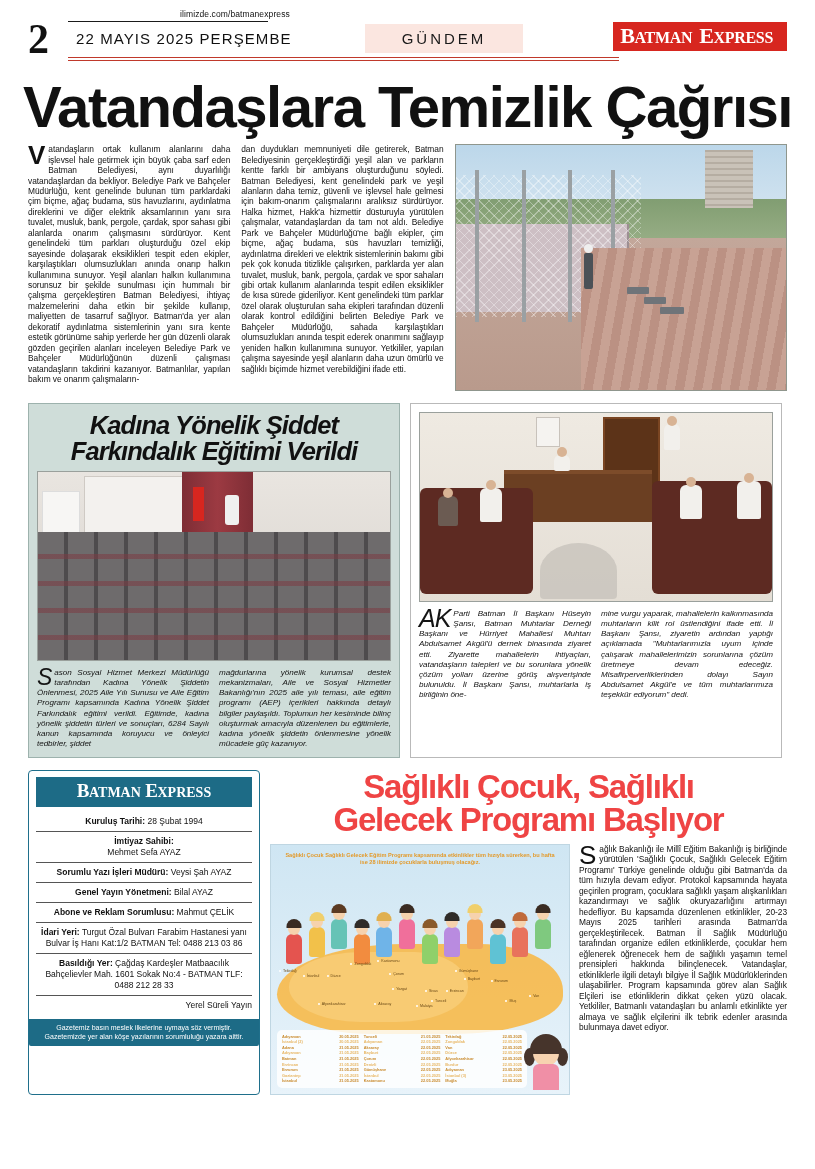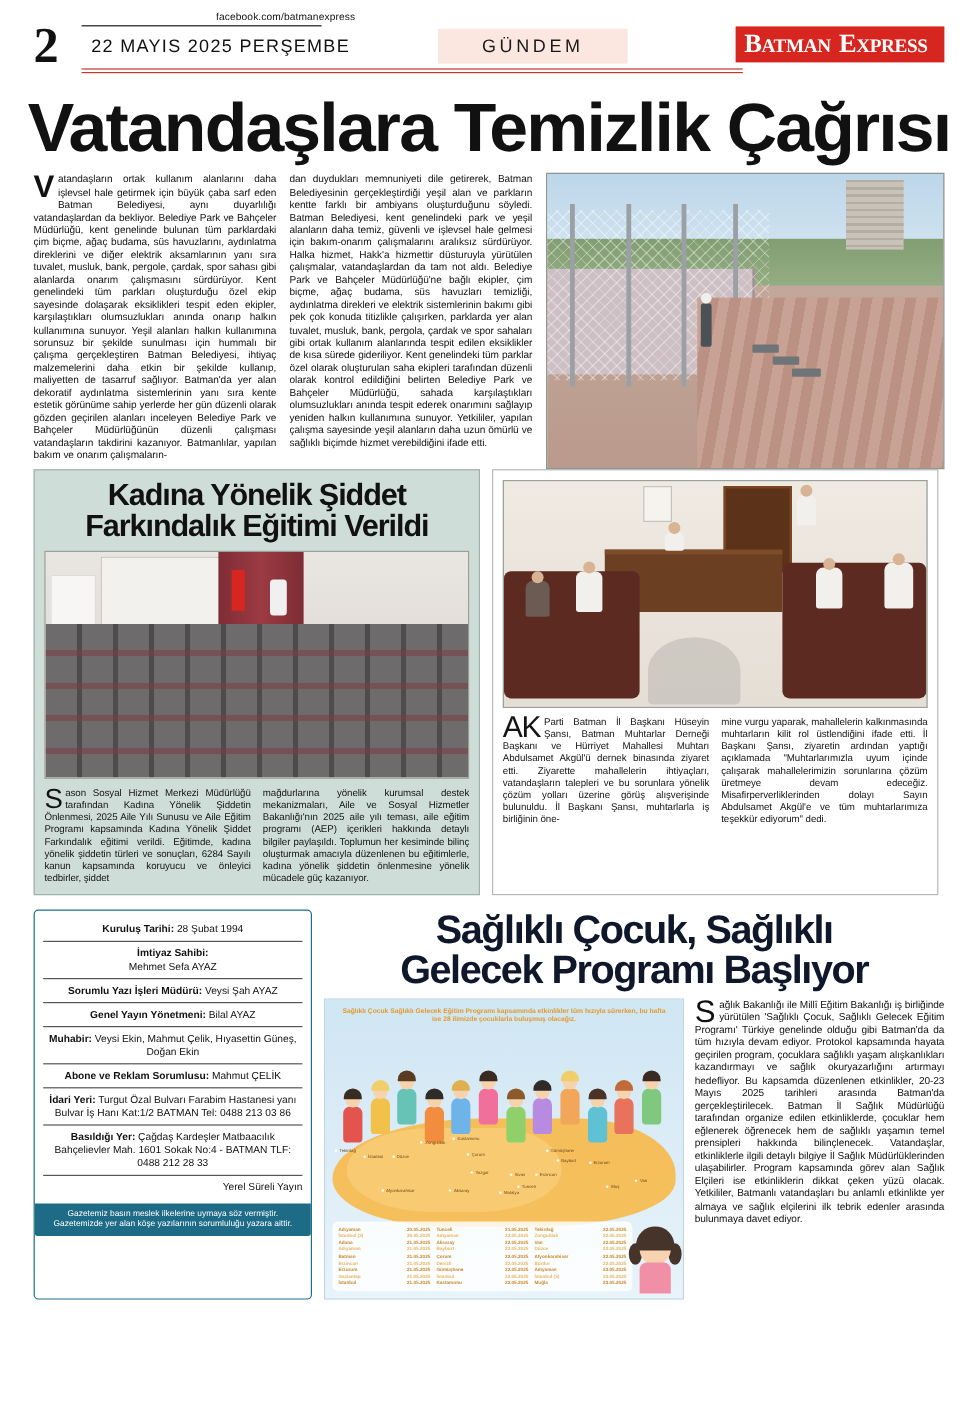--- a/index.html
+++ b/index.html
@@ -114,21 +114,21 @@
   .post{position:absolute;width:4px;background:#9aa0a3;top:10%;height:62%;}
   .walkway{position:absolute;right:0;bottom:0;width:62%;height:58%;
     background:repeating-linear-gradient(100deg,#c8a294 0 9px,#bb9183 9px 18px);}
   .worker{position:absolute;left:39%;top:44%;width:9px;height:36px;background:#4b5157;border-radius:2px;}
   .worker:before{content:"";position:absolute;left:0;top:-9px;width:9px;height:9px;background:#efefef;border-radius:50%;}
   .bench{position:absolute;background:#6f7479;height:7px;border-radius:1px;}
   .tower{position:absolute;right:10%;top:2%;width:48px;height:58px;background:#c9c2b8;
     background-image:repeating-linear-gradient(#b5ada2 0 2px,transparent 2px 6px);}
 
   
-  .mid-row{display:flex;gap:10px;}
+  .mid-row{display:flex;gap:10px;margin-top:12px;font-style:italic;}
   .mid-card{
     width:372px;box-sizing:border-box;
     background:#cfddd9;
     border:1px solid #9db2ad;
     padding:8px 8px 8px 8px;
   }
   .mid-card.r{background:#ffffff;border:1px solid #b9b9b9;}
   .mid-title{
     text-align:center;font-weight:700;font-size:25.5px;line-height:1.0;
     letter-spacing:-0.9px;margin:1px 0 7px 0;color:#111;
@@ -200,21 +200,21 @@
   .imprint-foot{
     background:#1d6b86;color:#fff;text-align:center;
     font-size:7px;line-height:9.5px;padding:4px 4px;margin:4px -7px 0 -7px;
     border-radius:0 0 2px 2px;
   }
 
   
   .bot-article{flex:1;}
   .bot-title{
     text-align:center;font-weight:700;font-size:33px;line-height:1.0;
-    letter-spacing:-1.2px;margin:0 0 8px 0;color:#0f172a;
+    letter-spacing:-1.2px;margin:0 0 8px 0;color:#ef4444;
   }
   .bot-content{display:flex;gap:9px;align-items:flex-start;}
   .info-graphic{
     width:300px;height:251px;position:relative;overflow:hidden;
     background:linear-gradient(#cfe6f3,#e8f3fa);
     border:1px solid #bfd6e2;box-sizing:border-box;
   }
   .ig-title{
     position:absolute;left:10px;right:10px;top:7px;text-align:center;
     font-size:5.6px;line-height:7.6px;font-weight:700;color:#e39a2b;
@@ -256,21 +256,21 @@
   .dropcap3{float:left;font-size:26px;line-height:20px;font-weight:400;padding:1px 3px 0 0;}
 </style>
 </head>
 <body>
 
 <div class="page">
 
   <div class="masthead">
     <div class="page-num">2</div>
     <div class="fb-line"></div>
-    <div class="fb-url">facebook.com/batmanexpress</div>
+    <div class="fb-url">ilimizde.com/batmanexpress</div>
     <div class="date-line">22 MAYIS 2025 PERŞEMBE</div>
 
     <div class="section-tab">
       <span>GÜNDEM</span>
     </div>
 
     <div class="logo-box">
       <span class="word"><span class="lg">B</span><span class="sm">ATMAN</span></span>
       <span class="word"><span class="lg">E</span><span class="sm">XPRESS</span></span>
     </div>
@@ -356,26 +356,29 @@
         <div class="c">
           <p><span>mine vurgu yaparak, mahallelerin kalkınmasında muhtarların kilit rol üstlendiğini ifade etti. İl Başkanı Şansı, ziyaretin ardından yaptığı açıklamada "Muhtarlarımızla uyum içinde çalışarak mahallelerimizin sorunlarına çözüm üretmeye devam edeceğiz. Misafirperverliklerinden dolayı Sayın Abdulsamet Akgül'e ve tüm muhtarlarımıza teşekkür ediyorum" dedi.</span></p>
         </div>
       </div>
     </div>
   </div>
 
   <div class="bot-row">
 
     <div class="imprint">
+      <div class="imprint-logo">
+        <span class="lg">B</span><span class="sm">ATMAN</span>
+        <span class="lg">E</span><span class="sm">XPRESS</span>
+      </div>
       <div id="imprint-rows">
           <div class="imp-row"><b>Kuruluş Tarihi:</b><span> 28 Şubat 1994</span></div>
           <div class="imp-row"><b>İmtiyaz Sahibi:</b><br><span>Mehmet Sefa AYAZ</span></div>
           <div class="imp-row"><b>Sorumlu Yazı İşleri Müdürü:</b><span> Veysi Şah AYAZ</span></div>
           <div class="imp-row"><b>Genel Yayın Yönetmeni:</b><span> Bilal AYAZ</span></div>
-          <div class="imp-row"><b>Muhabir:</b><span> Veysi Ekin, Mahmut Çelik, Hıyasettin Güneş, Doğan Ekin</span></div>
           <div class="imp-row"><b>Abone ve Reklam Sorumlusu:</b><span> Mahmut ÇELİK</span></div>
           <div class="imp-row"><b>İdari Yeri:</b><span> Turgut Özal Bulvarı Farabim Hastanesi yanı Bulvar İş Hanı Kat:1/2 BATMAN Tel: 0488 213 03 86</span></div>
           <div class="imp-row"><b>Basıldığı Yer:</b><span> Çağdaş Kardeşler Matbaacılık Bahçelievler Mah. 1601 Sokak No:4  -  BATMAN TLF: 0488 212 28 33</span></div>
           <div class="imp-row"><span>Yerel Süreli Yayın</span></div>
         </div>
       <div class="imprint-foot">
         <div>Gazetemiz basın meslek ilkelerine uymaya söz vermiştir.</div>
         <div>Gazetemizde yer alan köşe yazılarının sorumluluğu yazara aittir.</div>
       </div>
     </div>

